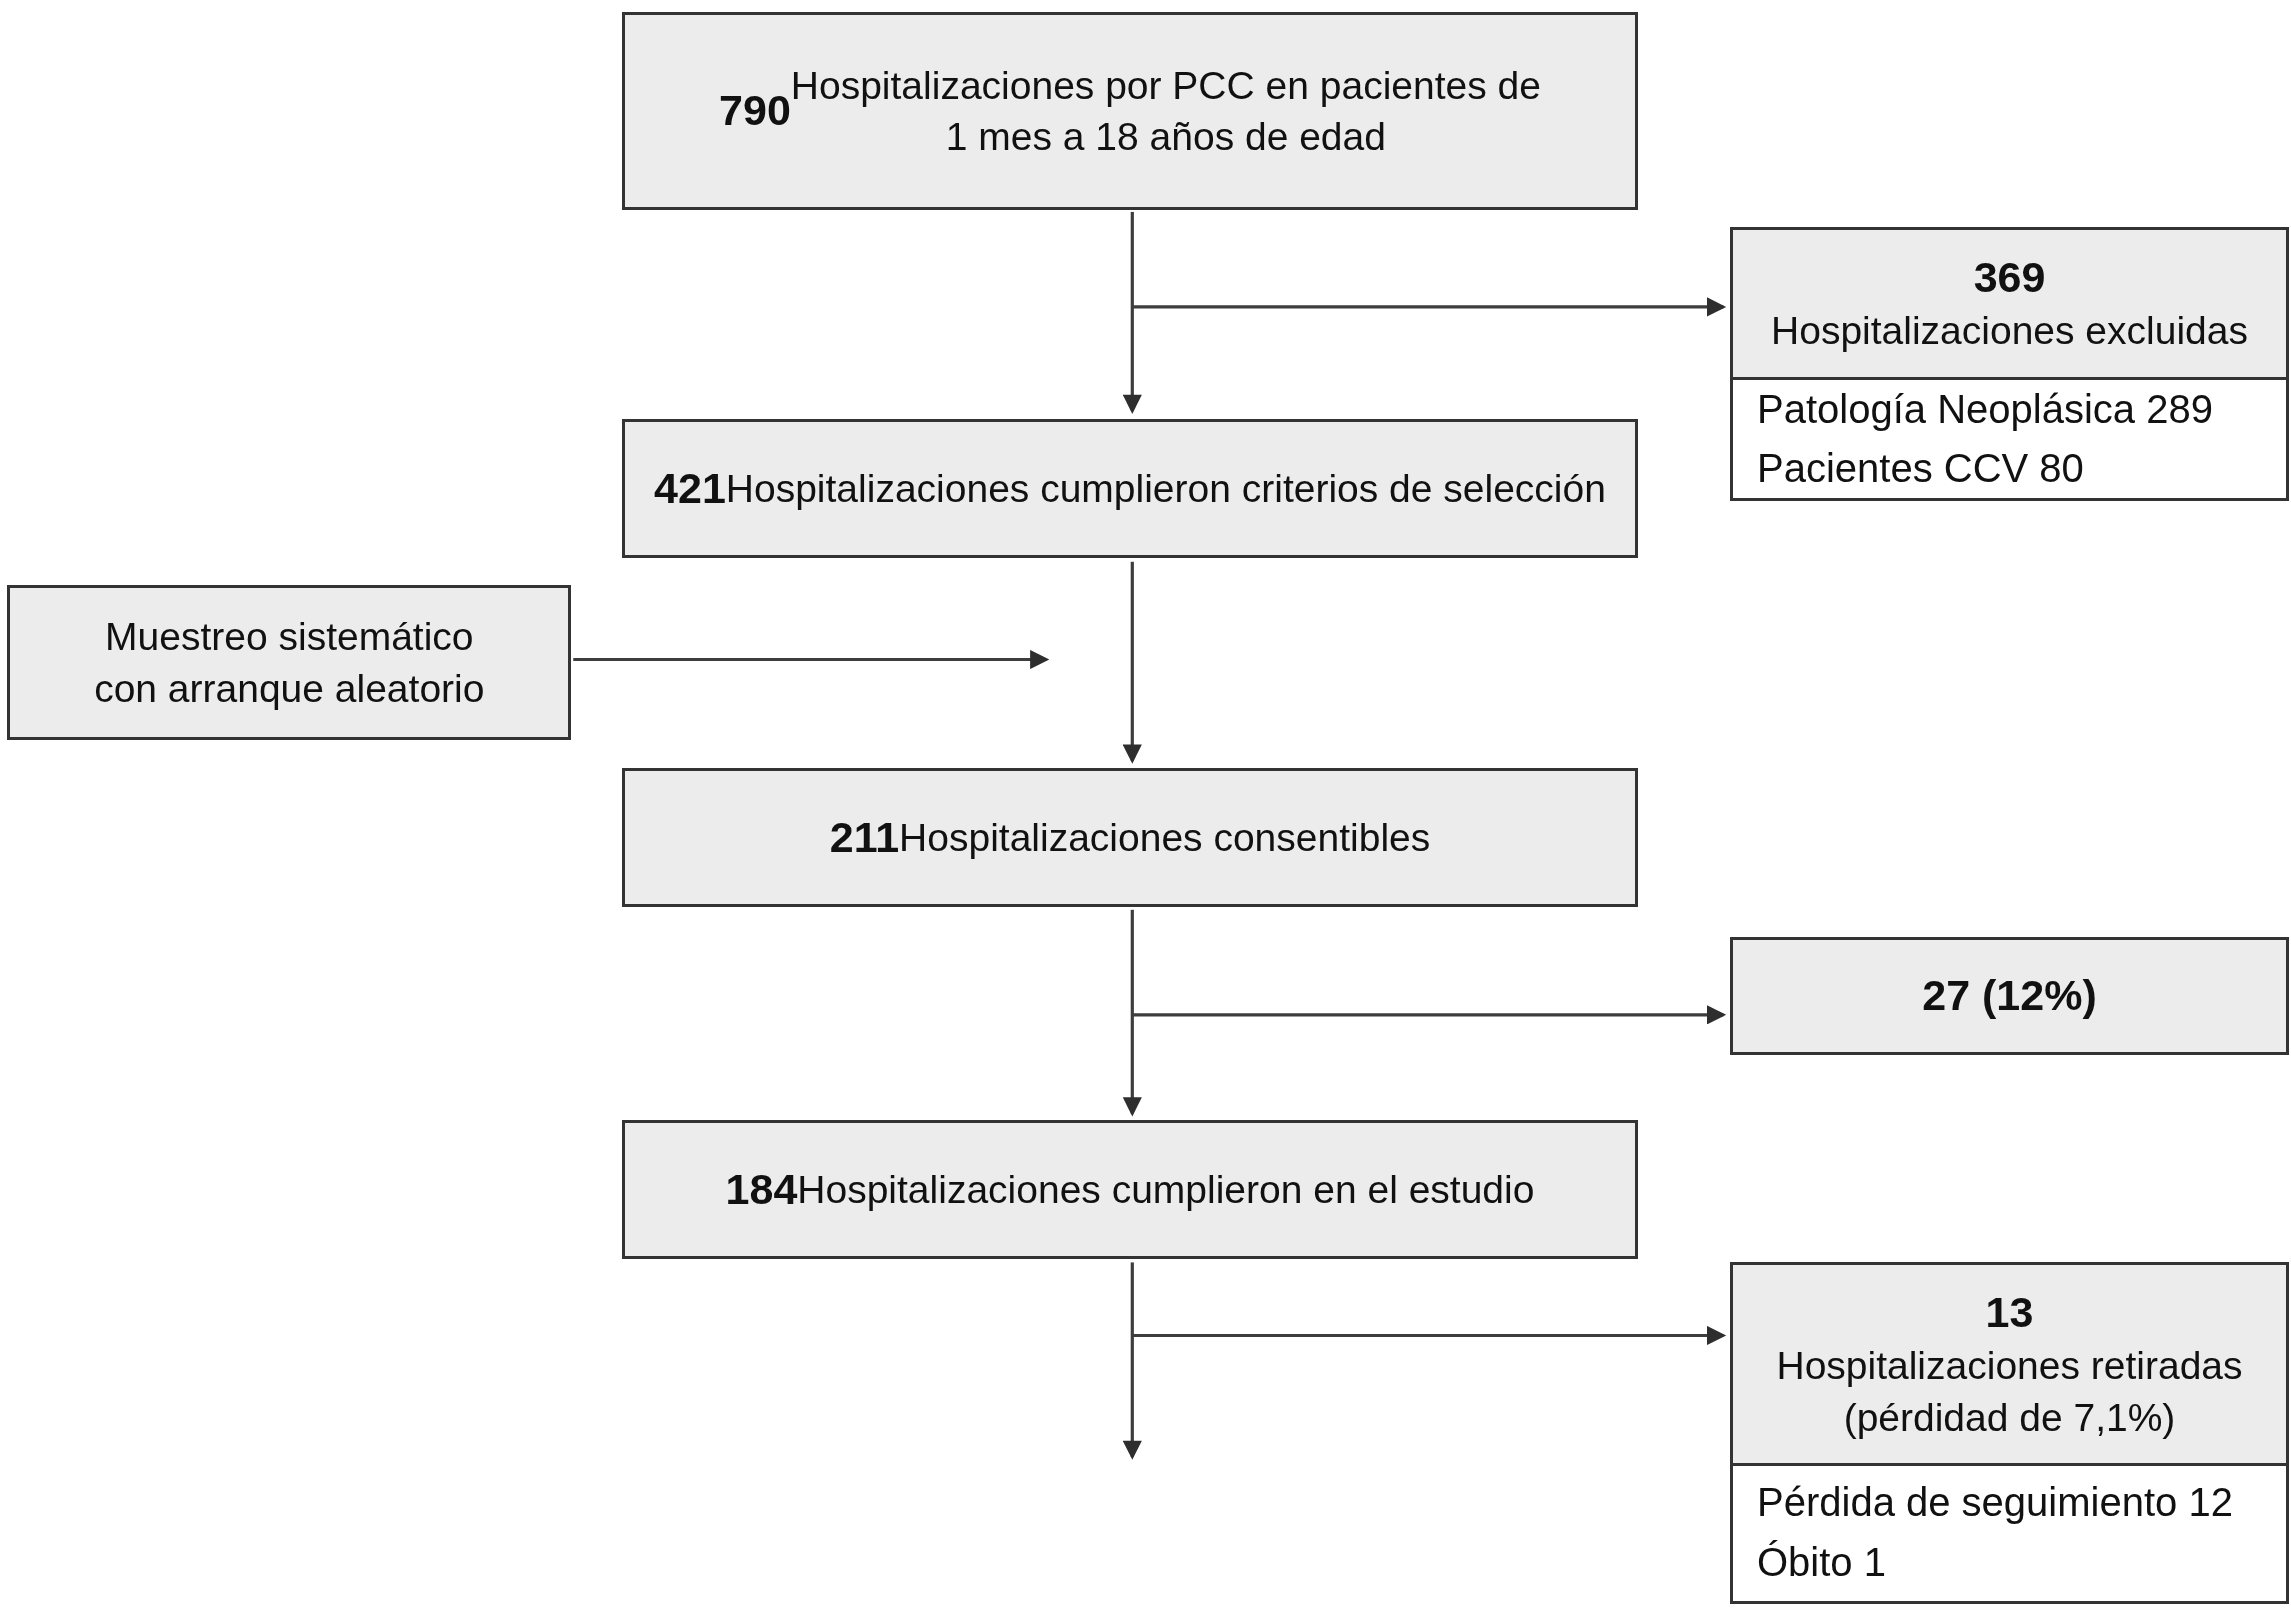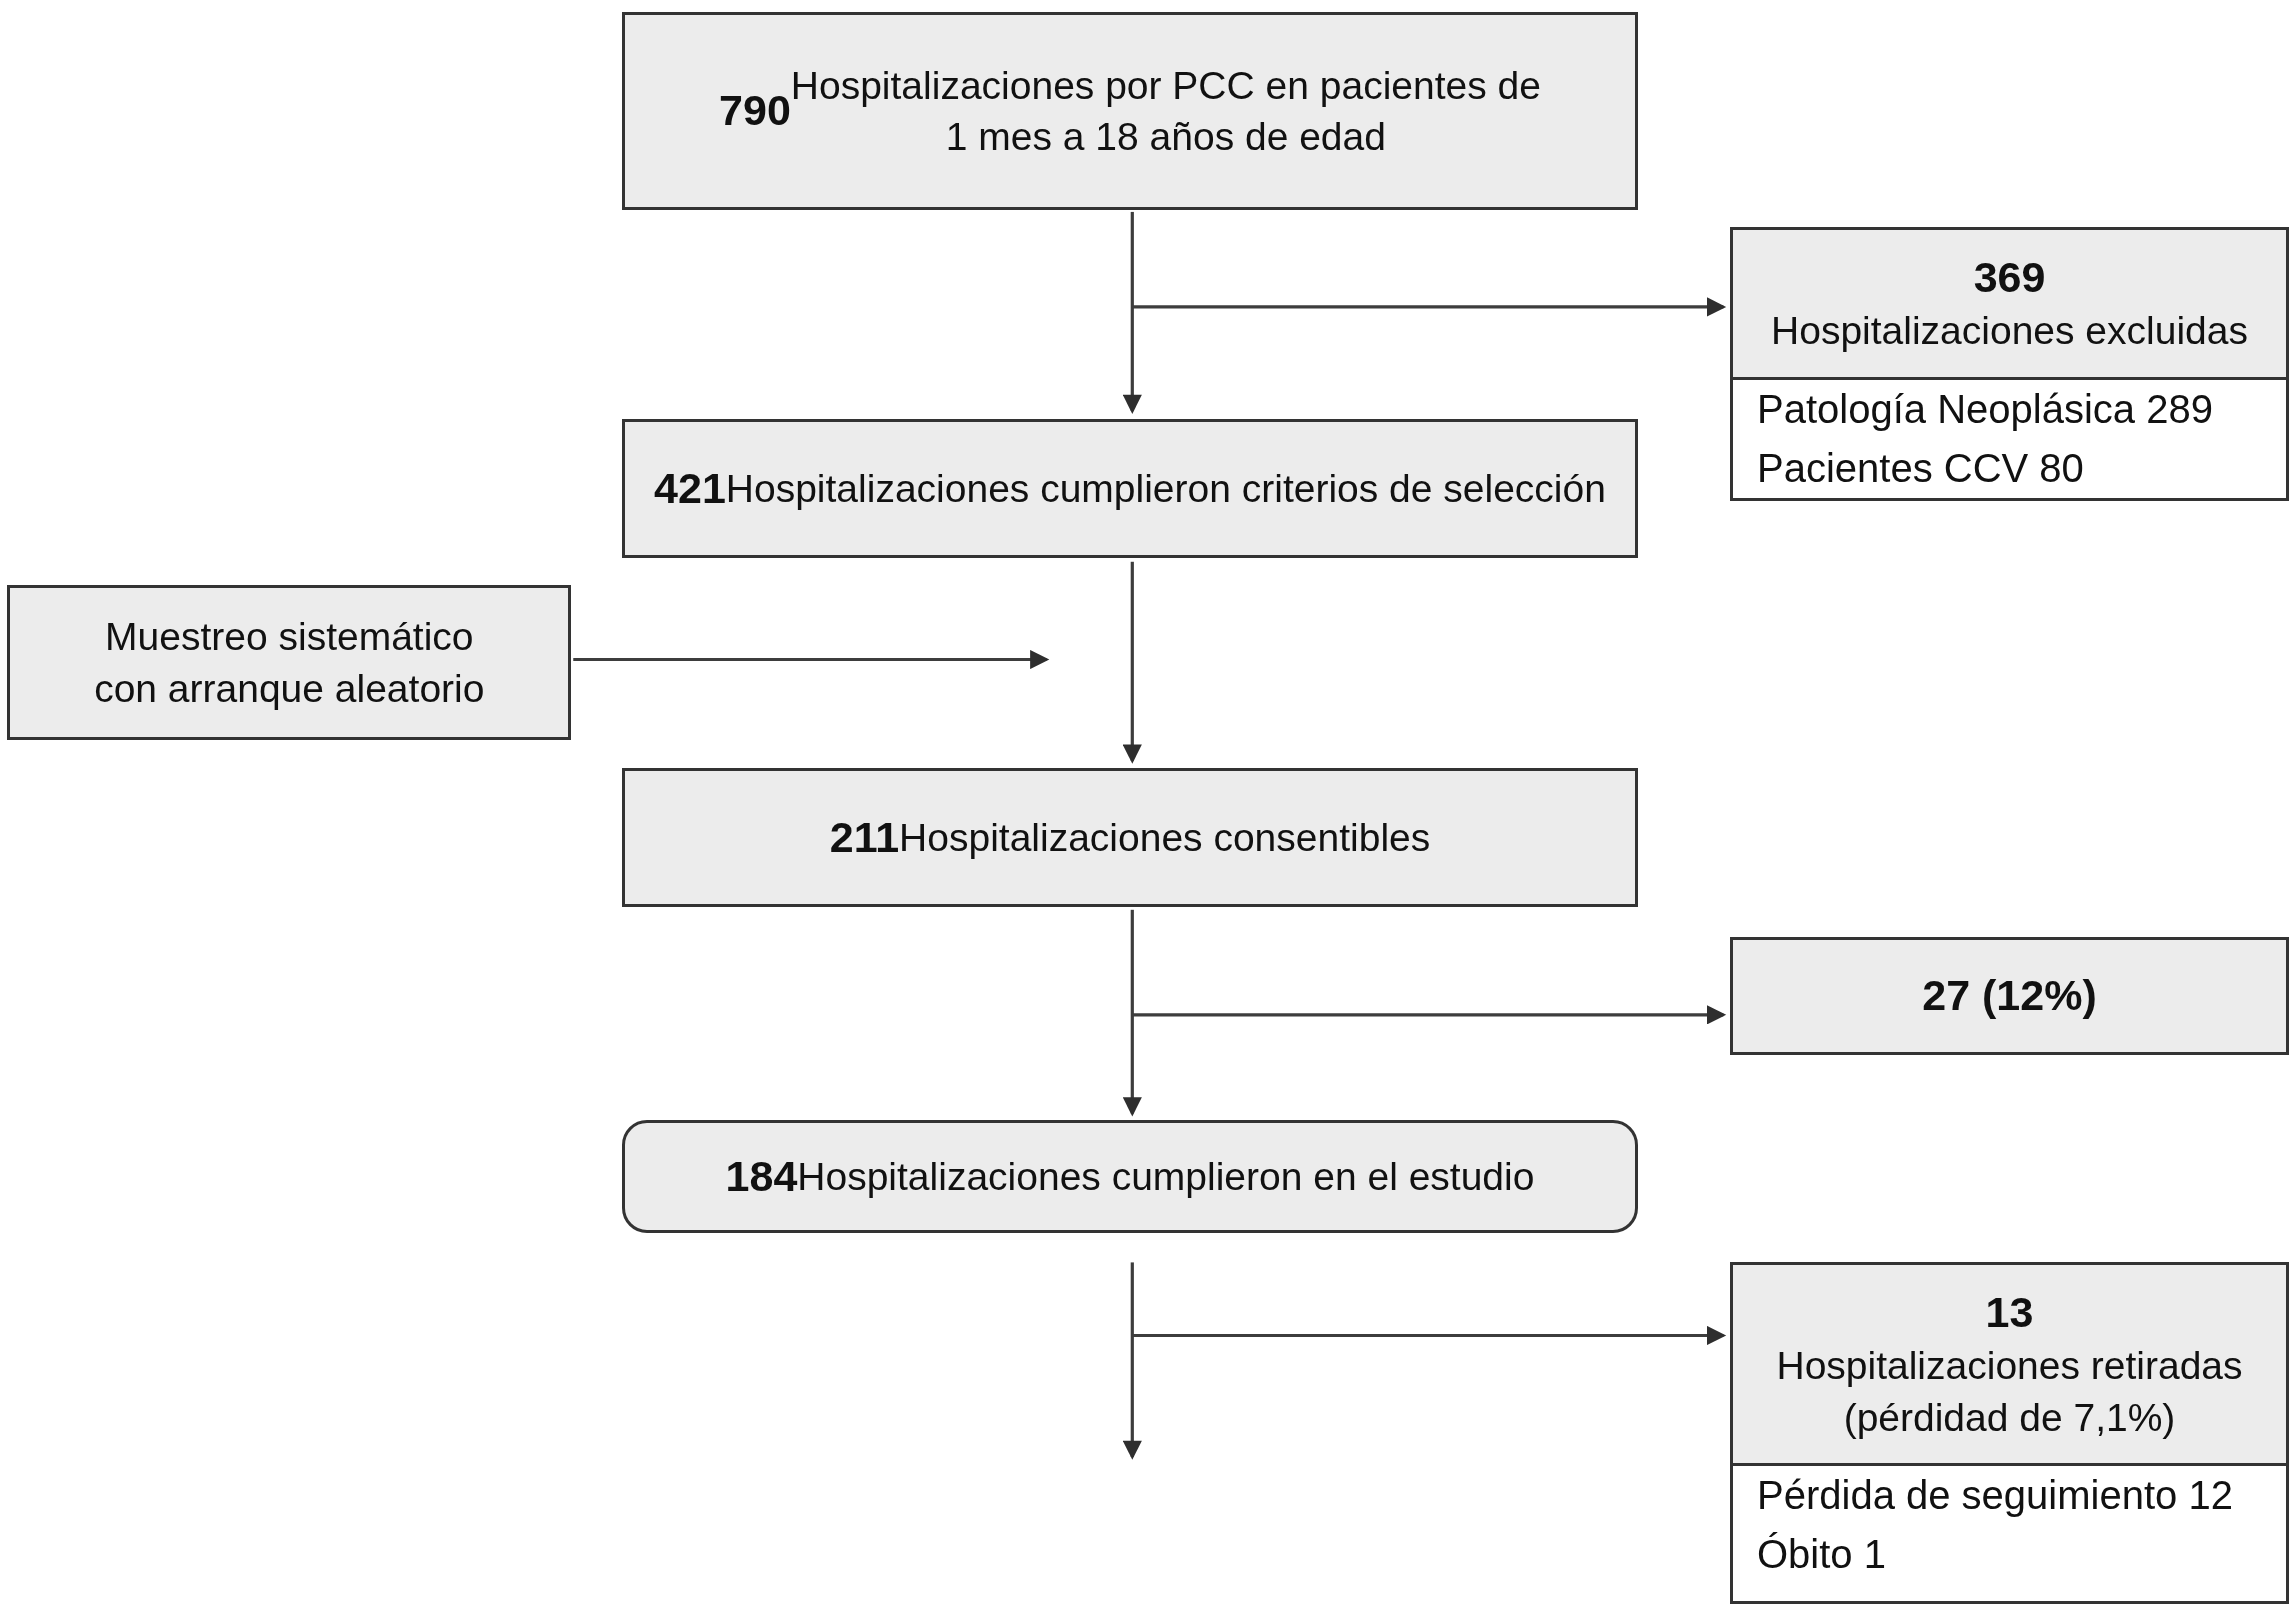--- a/index.html
+++ b/index.html
@@ -59,20 +59,21 @@
     flex-direction: column;
     align-items: center;
     justify-content: center;
     text-align: center;
   }
   .combo-bottom {
     box-sizing: border-box;
     background: #ffffff;
     display: flex;
     flex-direction: column;
+    justify-content: center;
   }
   .det {
     font-size: 40px;
     line-height: 1.48;
     white-space: pre-line;
     text-align: left;
     padding: 0 24px;
   }
 </style>
 </head>
@@ -125,21 +126,21 @@
 
   <div class="box" style="left:622px; top:768px; width:1016px; height:139px;">
     <div class="num">211</div>
     <div class="lbl">Hospitalizaciones consentibles</div>
   </div>
 
   <div class="box" style="left:1730px; top:937px; width:559px; height:118px;">
     <div class="num">27 (12%)</div>
   </div>
 
-  <div class="box" style="left:622px; top:1120px; width:1016px; height:113px;border-radius:25px;">
+  <div class="box" style="left:622px; top:1120px; width:1016px; height:139px;">
     <div class="num">184</div>
     <div class="lbl">Hospitalizaciones cumplieron en el estudio</div>
   </div>
 
   <div class="combo" style="left:1730px; top:1262px; width:559px; height:342px;">
     <div class="combo-top" style="height:201px;">
       <div class="num">13</div>
       <div class="lbl">Hospitalizaciones retiradas
 (pérdidad de 7,1%)</div>
     </div>

